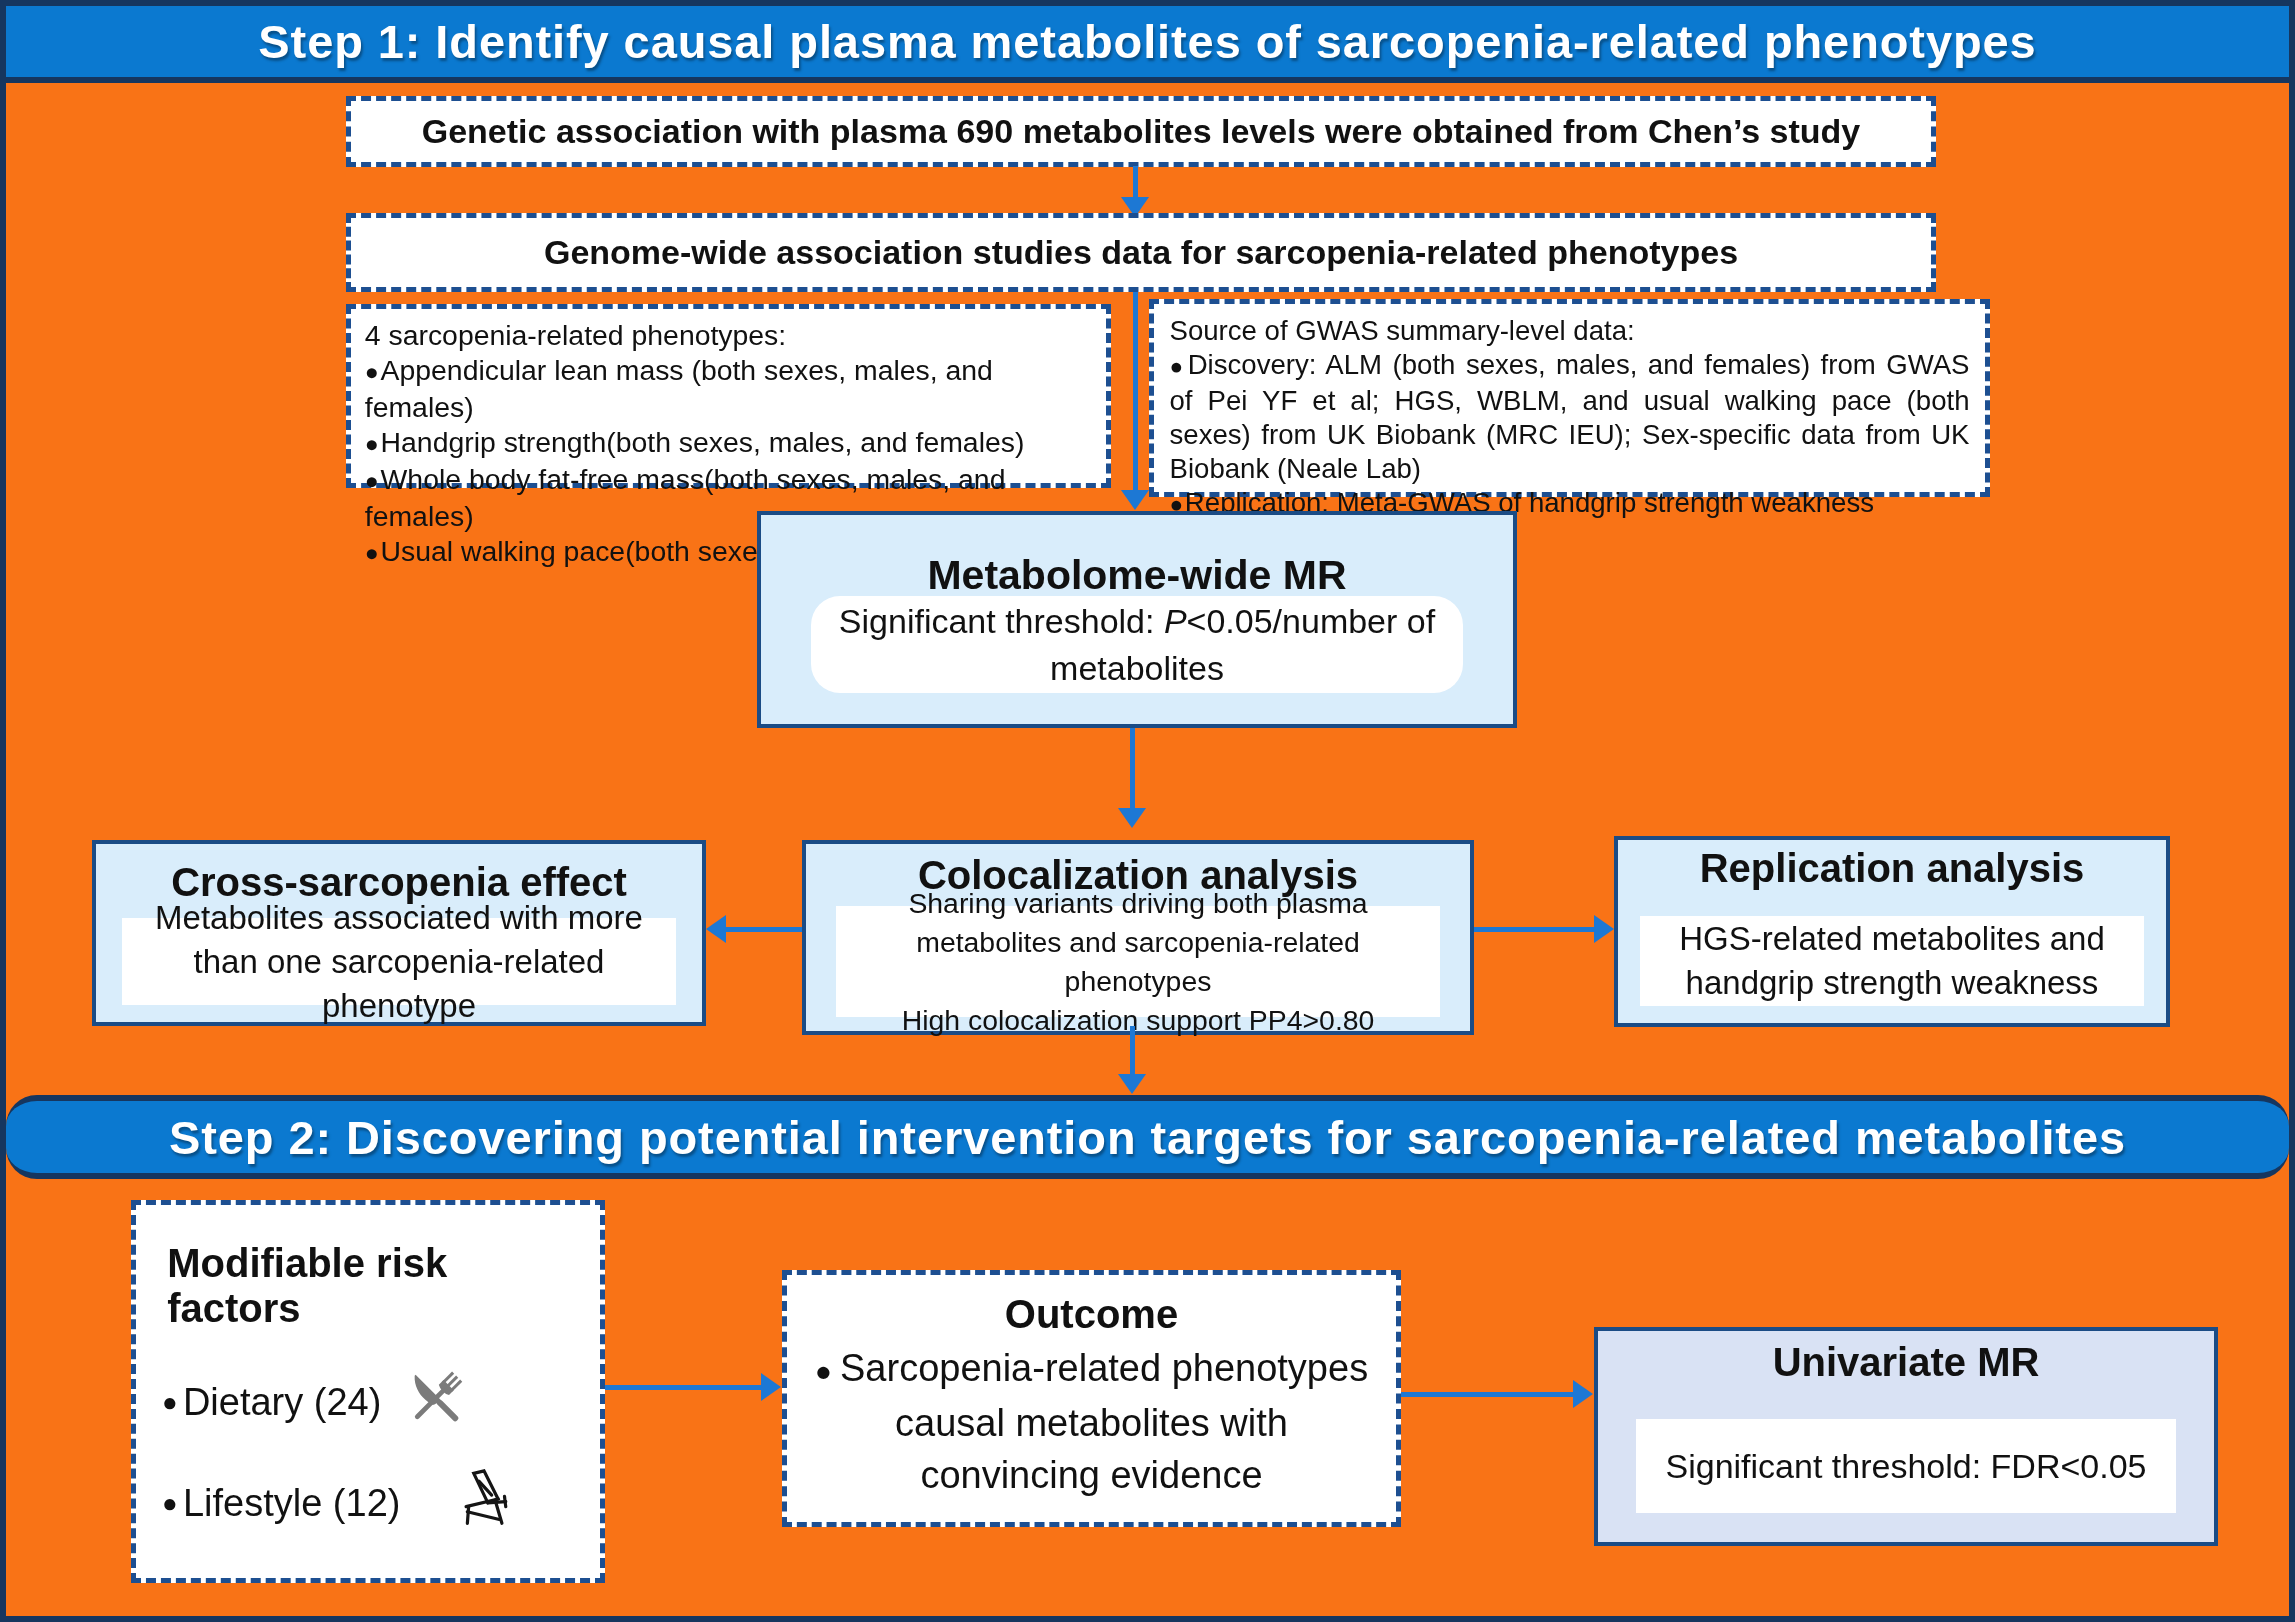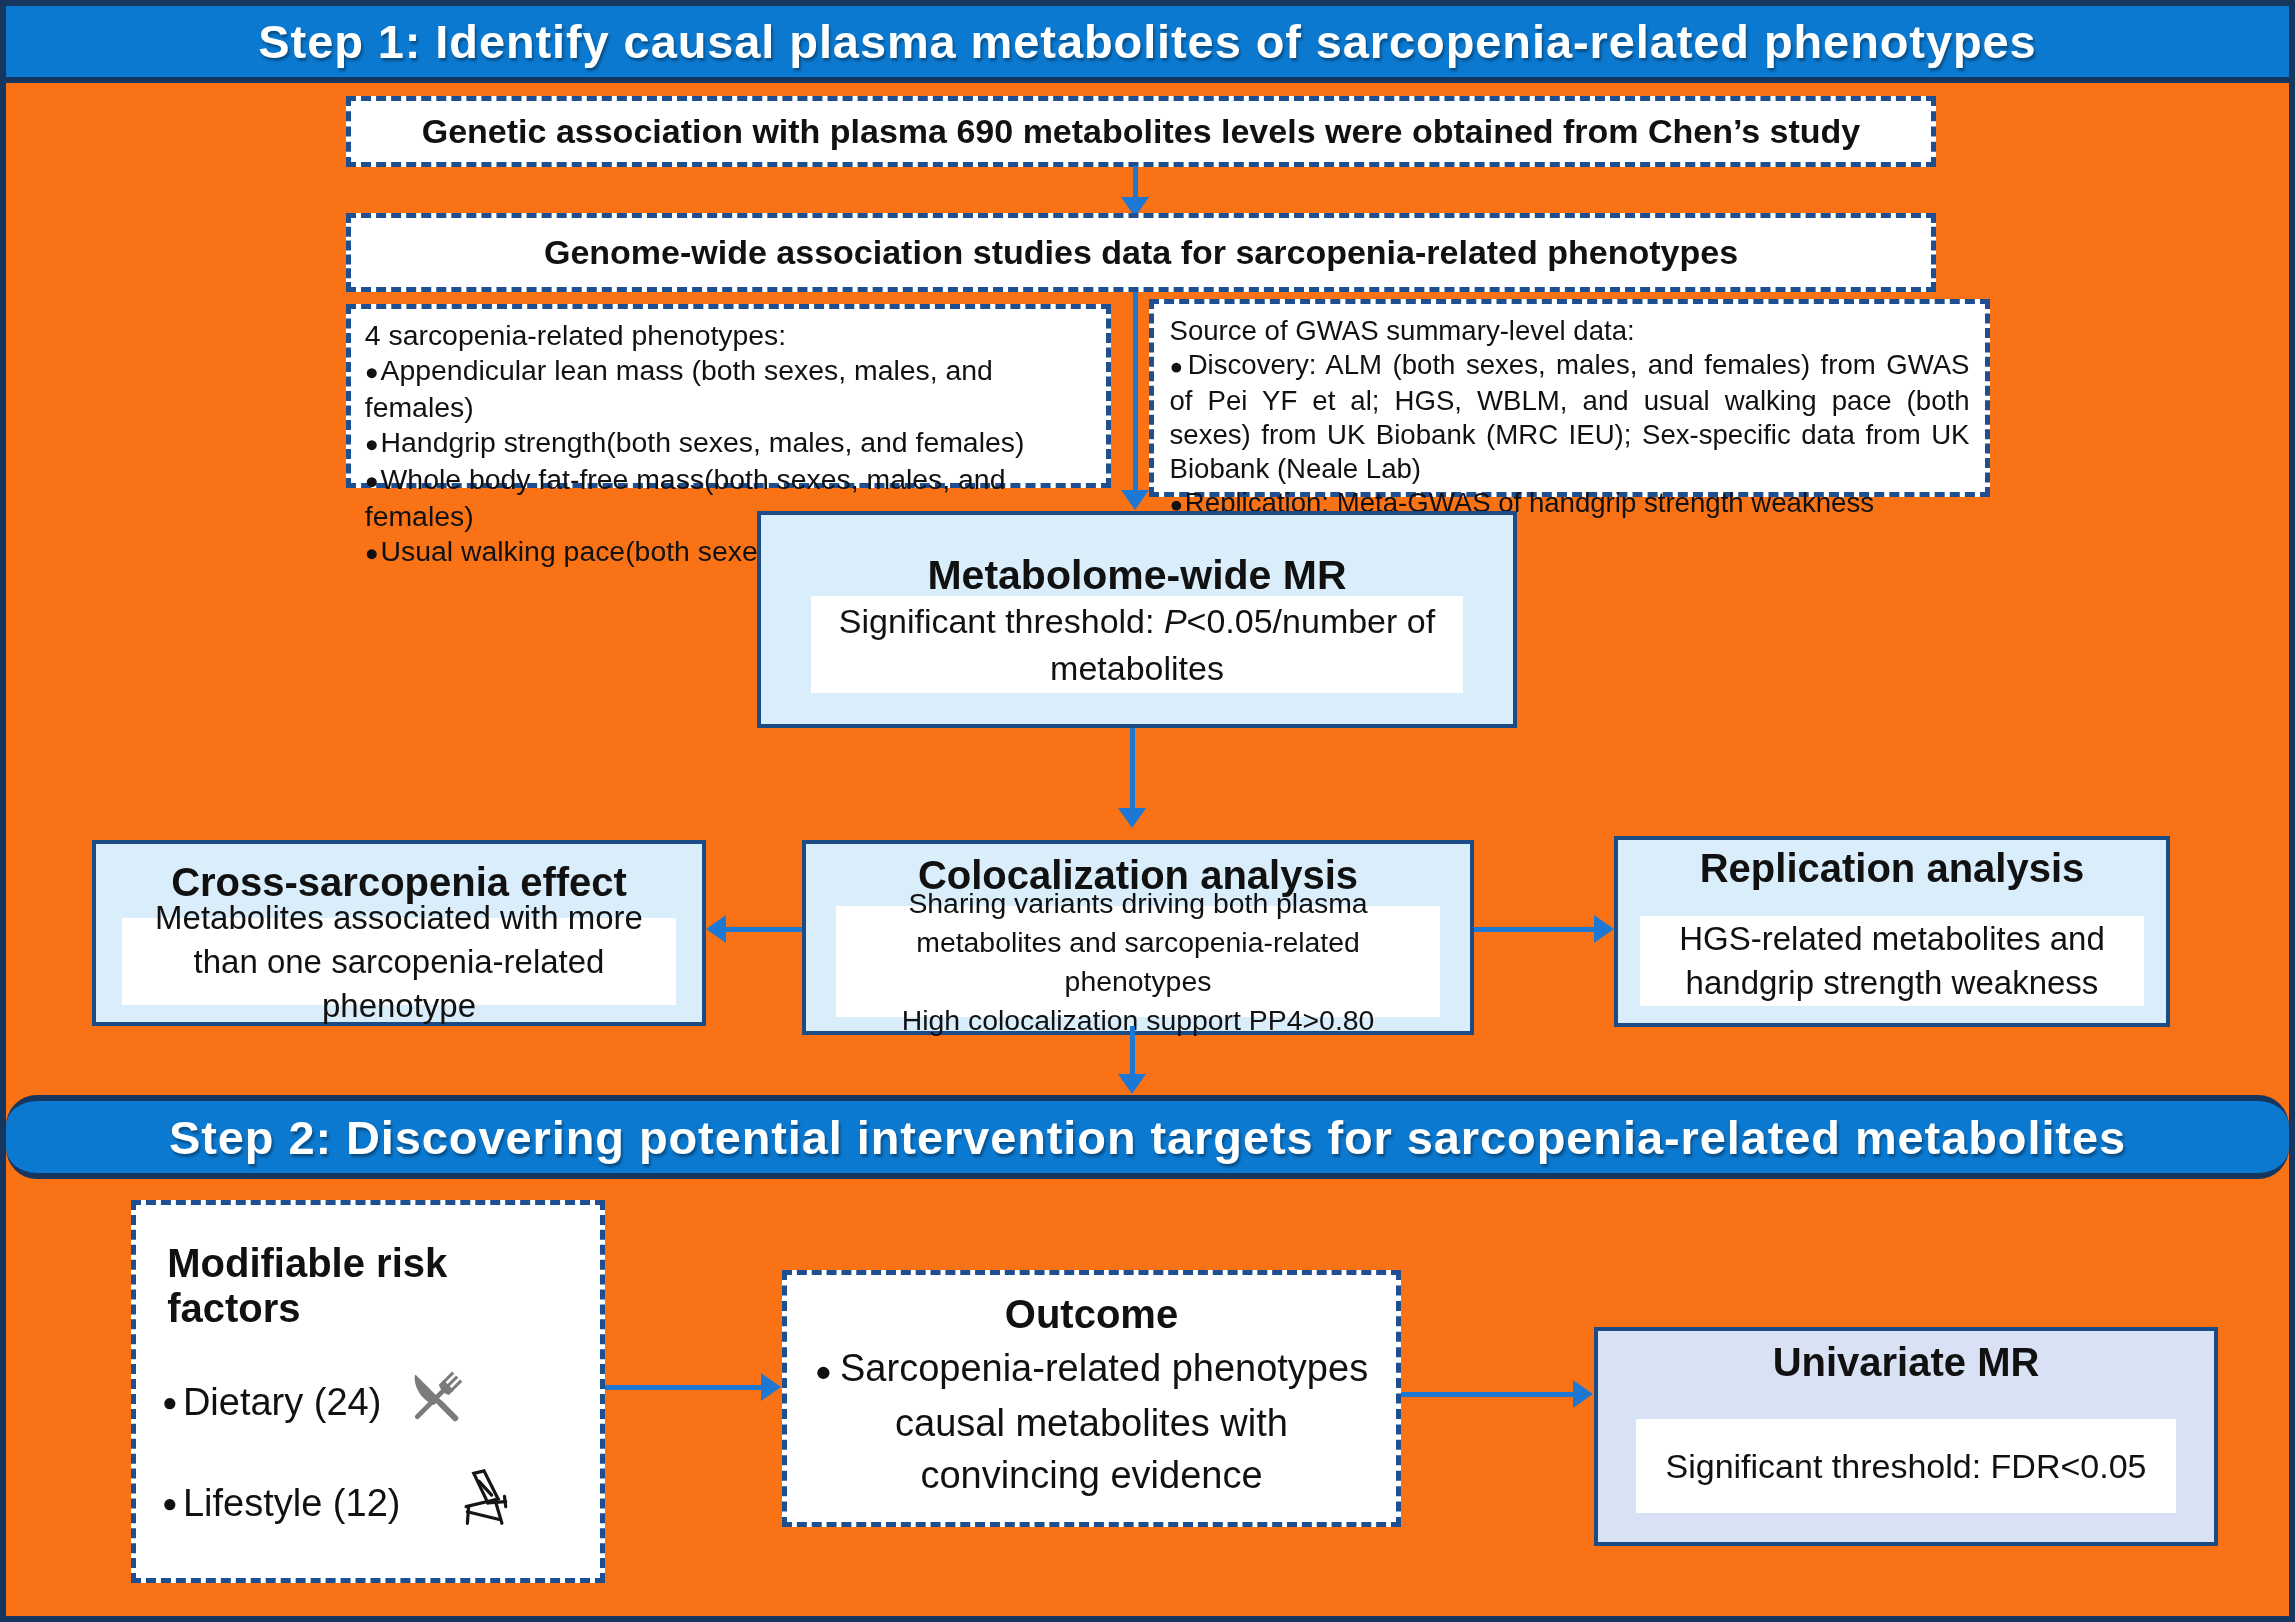--- a/index.html
+++ b/index.html
@@ -111,21 +111,21 @@
   </div>
 
   <div class="dashed-box" style="left:1143px;top:293px;width:841px;height:198px;padding:10.3px 15.5px;font-size:27.6px;line-height:34px;">
     <div>Source of GWAS summary-level data:</div>
     <p class="jpara bullet-tight">Discovery: ALM (both sexes, males, and females) from GWAS of Pei YF et al; HGS, WBLM, and usual walking pace (both sexes) from UK Biobank (MRC IEU); Sex-specific data from UK Biobank (Neale Lab)</p>
     <p class="jpara bullet-tight">Replication: Meta-GWAS of handgrip strength weakness</p>
   </div>
 
   <div class="solid-box" style="left:751px;top:505px;width:760px;height:217px;">
     <span class="box-title" style="margin-top:37px;font-size:41px;">Metabolome-wide MR</span>
-    <div class="inner-white" style="left:50px;right:50px;top:81px;bottom:31px;font-size:34px;line-height:47px;">
+    <div class="inner-white" style="left:50px;right:50px;top:81px;bottom:31px;font-size:34px;line-height:47px;border-radius:29px;">
       <span>
         <span>Significant threshold: </span><span class="italic">P</span><span>&lt;0.05/number of metabolites</span>
       </span>
     </div>
   </div>
 
   <div class="vline" style="left:1124px;top:722px;height:83px;"></div>
   <div class="ah-down" style="left:1112px;top:802px;"></div>
 
   <div class="solid-box" style="left:86px;top:834px;width:614px;height:186px;">

